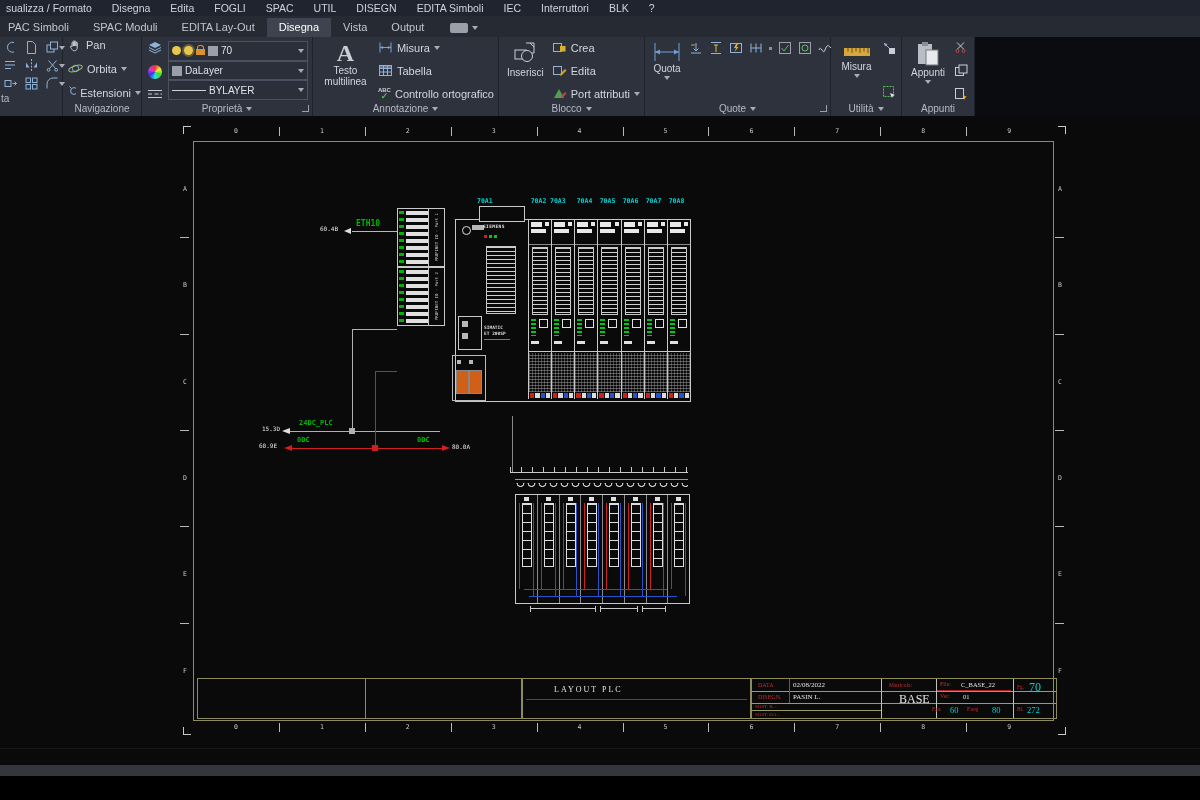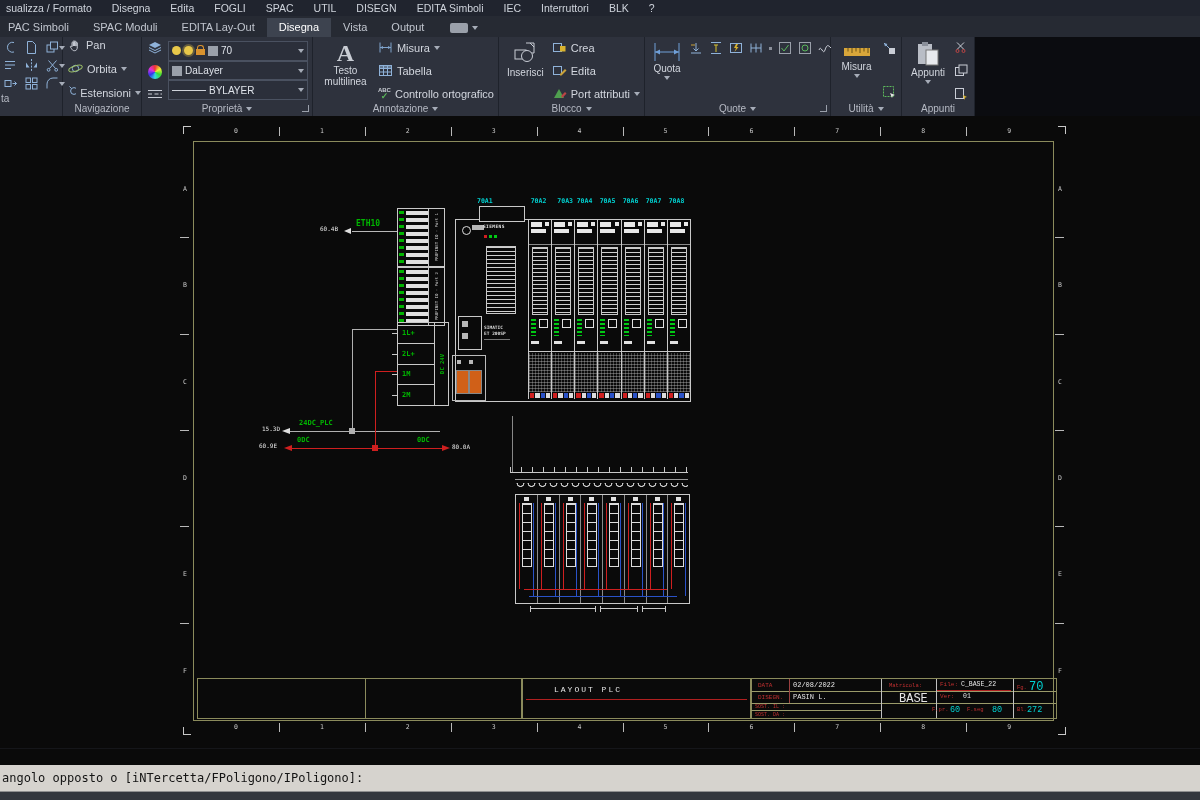--- a/index.html
+++ b/index.html
@@ -110,21 +110,21 @@
   .lb-red{position:absolute;left:3px;top:8px;width:1px;height:86px;background:#cf1f1f;}
   .lb-blue{position:absolute;right:3px;top:8px;width:1px;height:93px;background:#2a52c8;}
   .scallops{position:absolute;left:515px;top:367px;width:173px;height:9px;
     background:radial-gradient(circle 4.5px at 5.5px 0px,transparent 2.5px,#c8c8c8 3px 3.8px,transparent 4.2px);
     background-size:11px 9px;background-repeat:repeat-x;}
   .dim{position:absolute;height:1px;background:#c8c8c8;}
   .dim::before,.dim::after{content:"";position:absolute;top:-2.5px;width:1px;height:6px;background:#c8c8c8;}
   .dim::before{left:0;} .dim::after{right:0;}
   
   .tb{position:absolute;border:1px solid #8b8b5c;}
-  .tbl{font-family:Liberation Mono, monospace;position:absolute;white-space:nowrap;}
+  .tbl{font-family:Liberation Serif, serif;position:absolute;white-space:nowrap;}
   .red{color:#c03030;} .wht{color:#e6e6e6;} .cyn{color:#00d2d2;} .grn{color:#00b400;font-weight:bold;}
   
   .cmdgap{height:16px;background:#0a0a0a;border-top:1px solid #15161a;}
   .cmdline{height:26px;background:#d6d3ce;display:flex;align-items:center;
            font:12px "DejaVu Sans Mono",monospace;color:#141414;padding-left:2px;border-bottom:1px solid #8f8f8f;}
   .statusbar{height:11px;background:#33373d;}
   svg{display:block;}
 </style>
 </head>
 <body>
@@ -556,32 +556,20 @@
         </div>
     </div>
     <div class="conn" style="top:151px">
       <div class="pins"></div>
       <div class="lbls"></div>
       <div class="side">
           <span class="vtext" style="font-size:4px;color:#cfcfcf">PROFINET IO - Port 2</span>
         </div>
     </div>
 
-    <div class="dcblock">
-      <div class="dc-rows">
-
-      <div class="dc-row">1L+</div>
-          <div class="dc-row">2L+</div>
-          <div class="dc-row">1M</div>
-          <div class="dc-row">2M</div>
-        </div>
-      <div class="dc-side">
-          <span class="vtext grn" style="font-size:5.5px">DC 24V</span>
-        </div>
-    </div>
 
     <div class="abs" style="left:352px;top:213px;width:45px;height:1px;background:#b0b0b0"></div>
     <div class="abs" style="left:352px;top:213px;width:1px;height:102px;background:#b0b0b0"></div>
     <div class="abs" style="left:290px;top:315px;width:150px;height:1px;background:#b0b0b0"></div>
     <div class="abs" style="left:349px;top:312px;width:6px;height:6px;background:#b0b0b0"></div>
     <div class="tri" style="left:282px;top:312px;border-top:3px solid transparent;border-bottom:3px solid transparent;border-right:8px solid #e0e0e0"></div>
     <div class="abs" style="left:375px;top:255px;width:22px;height:1px;background:#cf1f1f"></div>
     <div class="abs" style="left:375px;top:255px;width:1px;height:77px;background:#cf1f1f"></div>
     <div class="abs" style="left:292px;top:332px;width:150px;height:1px;background:#cf1f1f"></div>
     <div class="abs" style="left:372px;top:329px;width:6px;height:6px;background:#cf1f1f"></div>
@@ -591,21 +579,21 @@
     <div class="dtx wht" style="left:262px;top:309px;font-size:6px">15.3D</div>
     <div class="dtx grn" style="left:297px;top:320px;font-size:7px">0DC</div>
     <div class="dtx wht" style="left:259px;top:326px;font-size:6px">60.9E</div>
     <div class="dtx grn" style="left:417px;top:320px;font-size:7px">0DC</div>
     <div class="dtx wht" style="left:452px;top:327px;font-size:6px">80.0A</div>
 
     <div class="dtx cyn" style="left:477px;top:81px;font-size:6.5px;font-weight:bold">70A1</div>
     <div class="abs" style="left:527px;top:81px;width:161px;height:9px;display:flex">
 
     <div style="flex:1;text-align:center;font:bold 6.5px 'DejaVu Sans Mono',monospace;color:#00d2d2">70A2</div>
-        <div style="flex:1;text-align:right;font:bold 6.5px 'DejaVu Sans Mono',monospace;color:#00d2d2">70A3</div>
+        <div style="flex:1;text-align:left;font:bold 6.5px 'DejaVu Sans Mono',monospace;color:#00d2d2">70A3</div>
         <div style="flex:1;text-align:center;font:bold 6.5px 'DejaVu Sans Mono',monospace;color:#00d2d2">70A4</div>
         <div style="flex:1;text-align:center;font:bold 6.5px 'DejaVu Sans Mono',monospace;color:#00d2d2">70A5</div>
         <div style="flex:1;text-align:center;font:bold 6.5px 'DejaVu Sans Mono',monospace;color:#00d2d2">70A6</div>
         <div style="flex:1;text-align:center;font:bold 6.5px 'DejaVu Sans Mono',monospace;color:#00d2d2">70A7</div>
         <div style="flex:1;text-align:center;font:bold 6.5px 'DejaVu Sans Mono',monospace;color:#00d2d2">70A8</div>
       </div>
 
     <div class="rack">
       <div class="abs" style="left:23px;top:-14px;width:44px;height:14px;border:1px solid #c8c8c8;background:#0a0a0a"></div>
 
@@ -858,18 +846,15 @@
       <div class="tbl red" style="left:181px;top:27px;font-size:5.5px">F.pr.</div>
       <div class="tbl cyn" style="left:199px;top:26px;font-size:8.5px">60</div>
       <div class="tbl red" style="left:216px;top:27px;font-size:5.5px">F.seg</div>
       <div class="tbl cyn" style="left:241px;top:26px;font-size:8.5px">80</div>
       <div class="tbl red" style="left:266px;top:27px;font-size:5.5px">Bl.</div>
       <div class="tbl cyn" style="left:276px;top:26px;font-size:8.5px">272</div>
     </div>
   </div>
 
   <div class="cmdgap"></div>
-  <div class="cmdline">
-    <span>angolo opposto o [iNTercetta/FPoligono/IPoligono]:</span>
-  </div>
   <div class="statusbar"></div>
 
 </div>
 
 </body></html>

